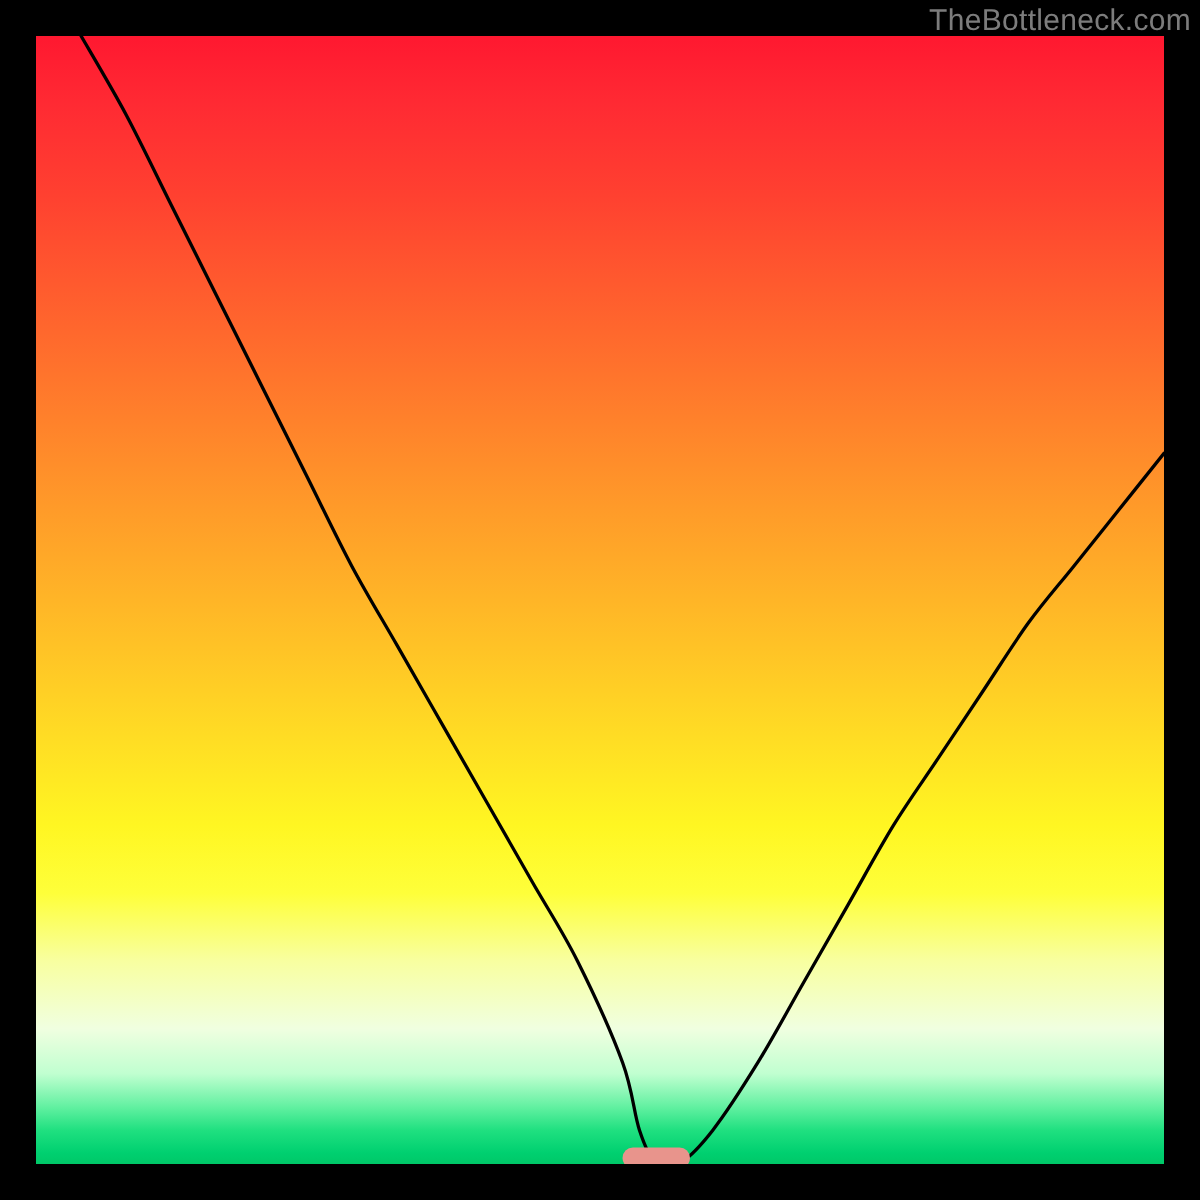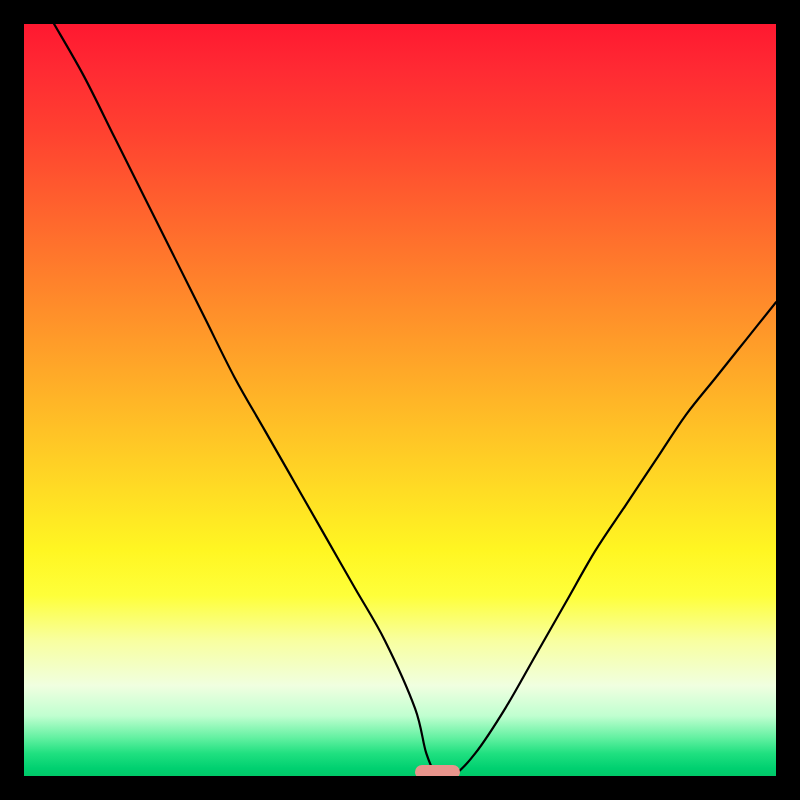--- a/index.html
+++ b/index.html
@@ -72,13 +72,14 @@
   <div class="plot">
     <div class="gradient-fill"></div>
 
     <svg class="curve" viewBox="0 0 752 752" preserveAspectRatio="none">
       <path id="curve-path" fill="none" stroke="#000000" stroke-width="2.2" stroke-linecap="round" d="M 30.080000000000002,0 C 35.093333333333334,8.773333333333332 50.13333333333334,33.839999999999975 60.160000000000004,52.639999999999986 C 70.18666666666667,71.44 80.21333333333332,92.74666666666673 90.24,112.80000000000007 C 100.26666666666667,132.8533333333334 110.29333333333334,152.90666666666672 120.32000000000001,172.96000000000004 C 130.34666666666666,193.01333333333335 140.37333333333333,213.06666666666666 150.4,233.12 C 160.42666666666668,253.17333333333335 170.45333333333332,273.2266666666667 180.48,293.28000000000003 C 190.50666666666666,313.33333333333337 200.53333333333336,334.64 210.56000000000003,353.44 C 220.5866666666667,372.24 230.61333333333334,388.5333333333333 240.64000000000001,406.08 C 250.66666666666669,423.62666666666667 260.6933333333333,441.1733333333333 270.71999999999997,458.71999999999997 C 280.7466666666666,476.26666666666665 290.7733333333333,493.81333333333333 300.8,511.36 C 310.8266666666667,528.9066666666666 320.85333333333335,546.4533333333334 330.88,564 C 340.90666666666664,581.5466666666666 350.9333333333333,596.5866666666666 360.96,616.64 C 370.9866666666667,636.6933333333334 384.14666666666665,665.52 391.04,684.32 C 397.9333333333334,703.1200000000001 398.56000000000006,718.1600000000001 402.32000000000005,729.44 C 406.08000000000004,740.72 409.21333333333337,748.24 413.6,752 C 417.9866666666667,755.76 422.37333333333333,755.76 428.64,752 C 434.90666666666664,748.24 442.4266666666666,740.72 451.2,729.44 C 459.97333333333336,718.1600000000001 471.25333333333333,700.6133333333335 481.28000000000003,684.32 C 491.30666666666673,668.0266666666666 501.33333333333337,649.2266666666667 511.36,631.68 C 521.3866666666667,614.1333333333332 531.4133333333333,596.5866666666666 541.4399999999999,579.04 C 551.4666666666666,561.4933333333333 561.4933333333333,542.6933333333333 571.52,526.4 C 581.5466666666666,510.1066666666667 591.5733333333334,496.32000000000005 601.6,481.28000000000003 C 611.6266666666667,466.24 621.6533333333333,451.20000000000005 631.68,436.16 C 641.7066666666666,421.12 651.7333333333333,404.8266666666667 661.76,391.04 C 671.7866666666666,377.25333333333333 681.8133333333334,365.97333333333336 691.84,353.44 C 701.8666666666667,340.90666666666664 711.8933333333333,328.37333333333333 721.92,315.84000000000003 C 731.9466666666666,303.30666666666673 746.9866666666667,284.50666666666666 752,278.24"></path>
     </svg>
 
     <div id="valley-marker" class="marker" style="left: 391.04px; width: 45.12px; height: 14px; top: 741px; background: rgb(232, 148, 140);"></div>
   </div>
 
+  <div class="watermark">TheBottleneck.com</div>
 </div>
 
 </body></html>

